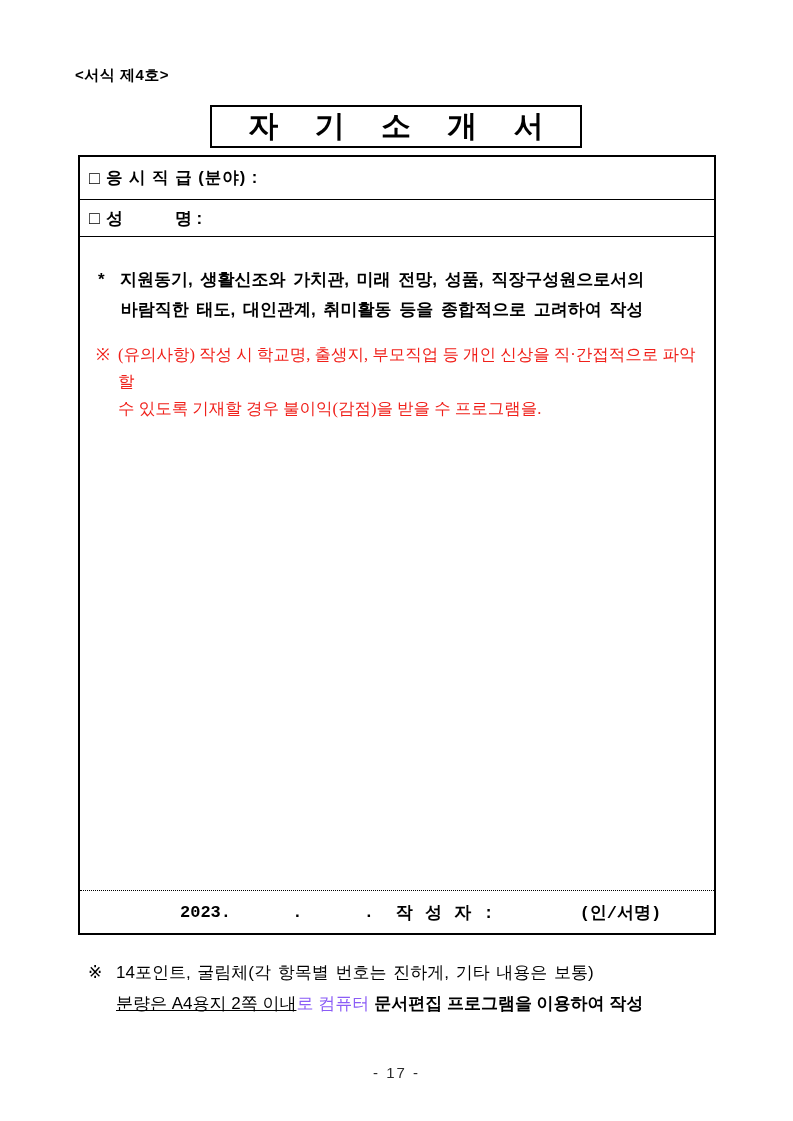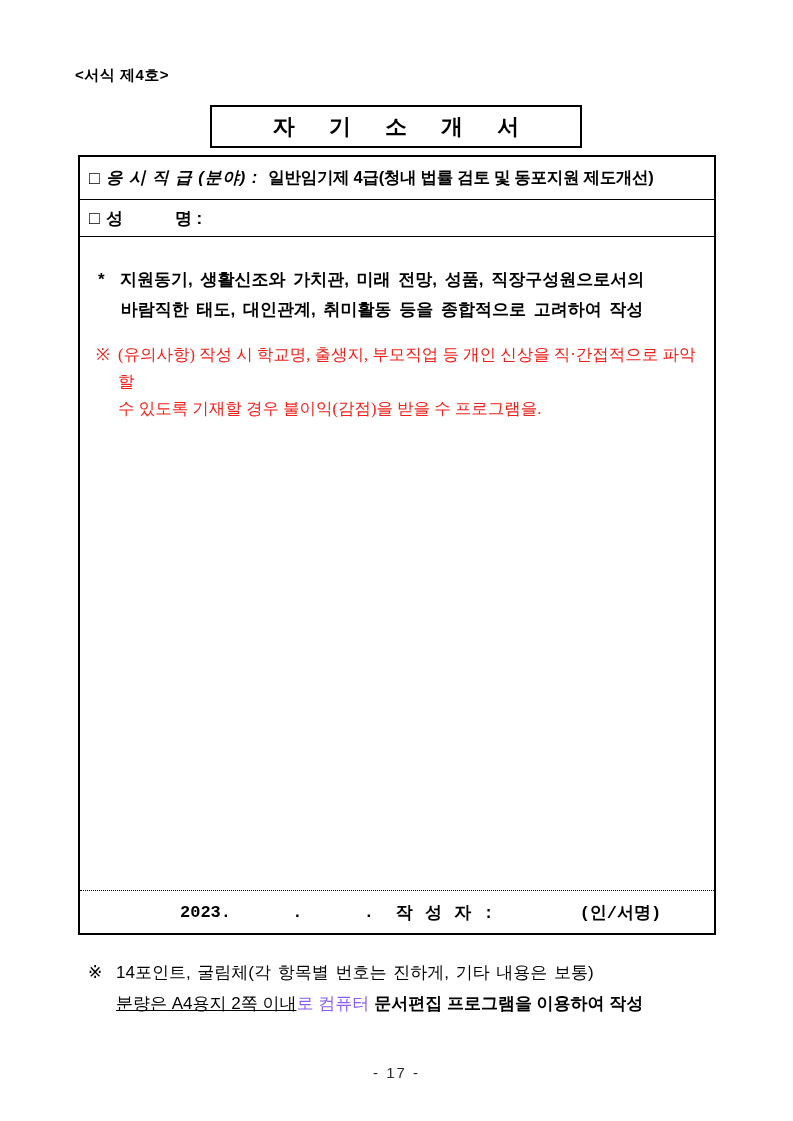--- a/index.html
+++ b/index.html
@@ -31,21 +31,21 @@
     top: 105px;
     width: 372px;
     height: 43px;
     border: 2px solid #000;
     box-sizing: border-box;
     display: flex;
     align-items: center;
     justify-content: center;
   }
   .title-box .title-text {
-    font-size: 22px;
+    font-size: 30px;
     font-weight: bold;
     letter-spacing: 14px;
     padding-left: 14px; 
     white-space: pre;
   }
 
   .main-table {
     position: absolute;
     left: 78px;
     top: 155px;
@@ -73,21 +73,21 @@
     height: 36px;
     border-bottom: 1.5px solid #000;
     font-size: 17px;
   }
   .checkbox-glyph {
     font-size: 18px;
     font-weight: normal;
     margin-right: 6px;
     line-height: 1;
   }
-  .pos-label { letter-spacing: 1px; font-style: italic; }
+  .pos-label { letter-spacing: 1px; }
   .pos-value { margin-left: 10px; letter-spacing: -0.3px; }
   .name-label-2 { margin-left: 52px; }
   .name-blank { flex: 1; }
 
   .table-body {
     flex: 1;
     padding: 28px 14px 0 14px;
     overflow: hidden;
   }
 
@@ -184,21 +184,20 @@
 
 <div class="title-box">
   <span class="title-text">자 기 소 개 서</span>
 </div>
 
 <div class="main-table">
 
   <div class="row row-position">
     <span class="checkbox-glyph">□</span>
     <span class="pos-label">응 시 직 급 (분야) :</span>
-    <span class="pos-value">일반임기제 4급(청내 법률 검토 및 동포지원 제도개선)</span>
   </div>
 
   <div class="row row-name">
     <span class="checkbox-glyph">□</span>
     <span>성</span>
     <span class="name-label-2">명 :</span>
     <span class="name-blank"></span>
   </div>
 
   <div class="table-body">

